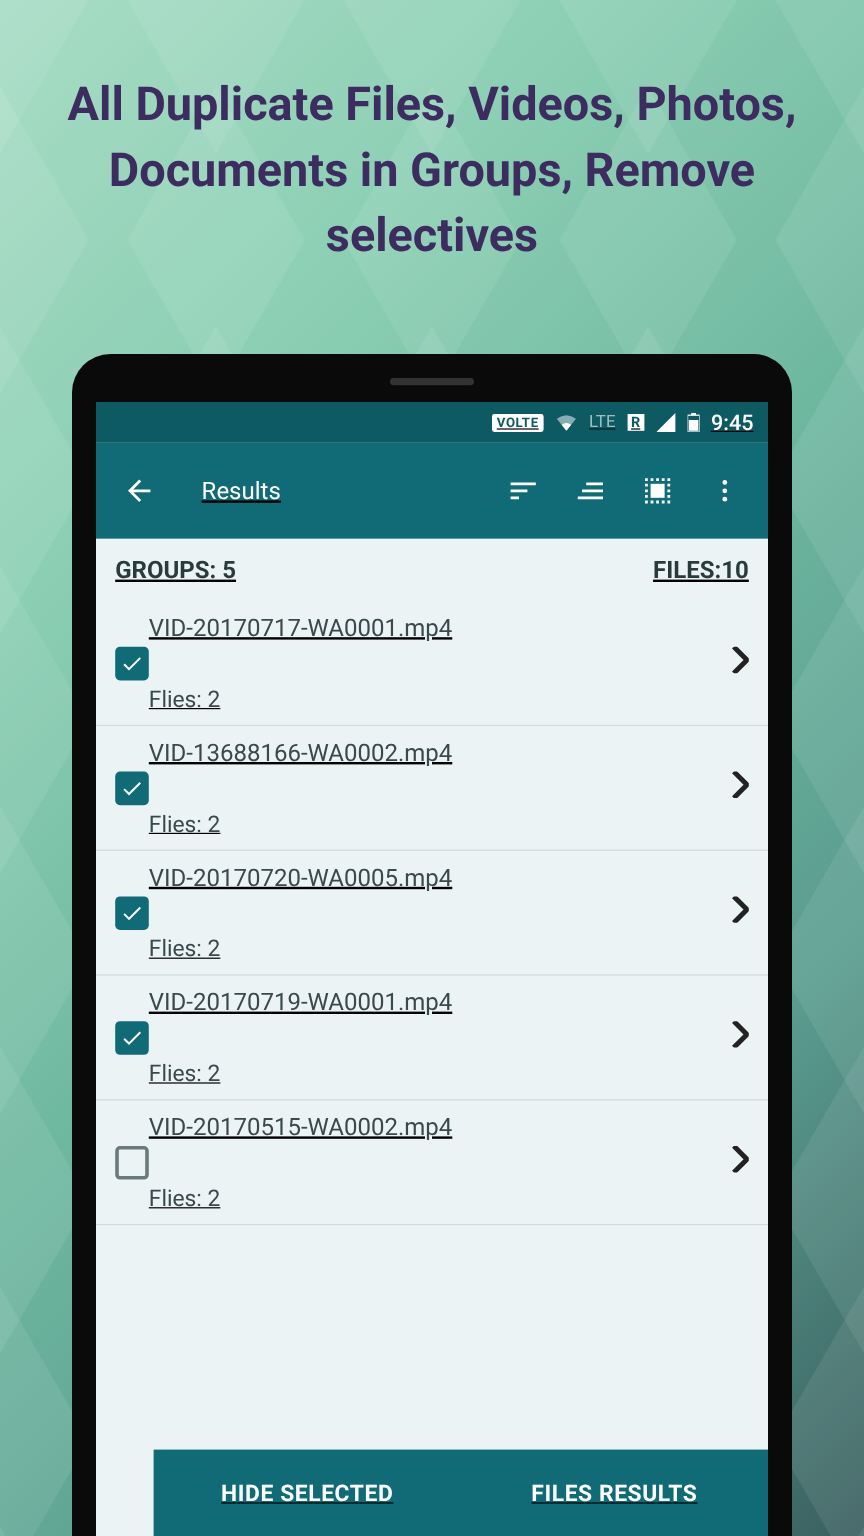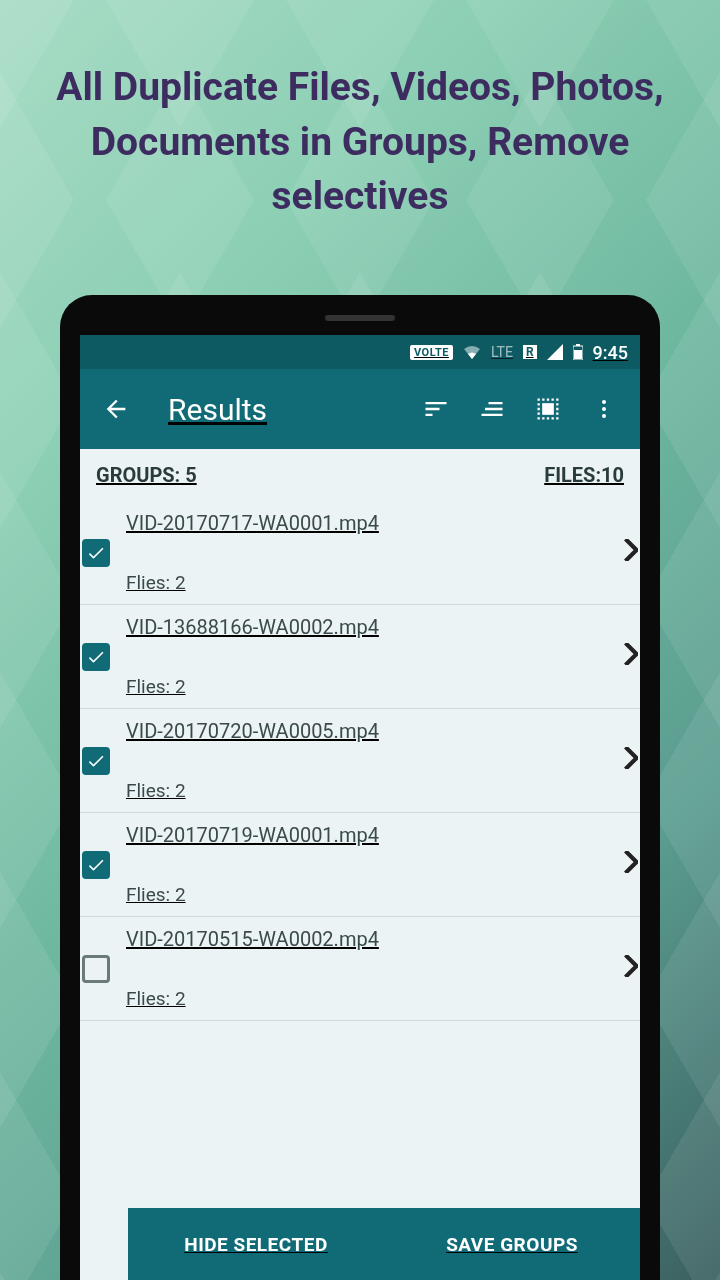--- a/index.html
+++ b/index.html
@@ -103,21 +103,21 @@
   background: #106b76;
   height: 80px;
   display: flex;
   align-items: center;
   padding: 0 12px;
   gap: 8px;
   color: #fff;
 }
 
 .app-bar .title {
-  font-size: 30px;
+  font-size: 20px;
   font-weight: 400;
   margin-left: 20px;
   flex: 1;
 }
 
 .icon-btn {
   width: 48px;
   height: 48px;
   display: flex;
   align-items: center;
@@ -158,23 +158,22 @@
 }
 
 .list {
   flex: 1;
   background: #ebf3f4;
 }
 
 .row {
   display: flex;
   align-items: center;
-  padding: 10px 2px;
+  padding: 10px 16px;
   border-bottom: 1px solid #cfdcdc;
-  gap: 16px;
 }
 
 .checkbox {
   width: 28px;
   height: 28px;
   border-radius: 4px;
   display: flex;
   align-items: center;
   justify-content: center;
   flex-shrink: 0;
@@ -377,17 +376,17 @@
           <svg width="14" height="22" viewBox="0 0 10 16">
               <path d="M1 0 L9 8 L1 16" fill="none" stroke="#222" stroke-width="3"></path>
             </svg>
         </div>
       </div>
 
     </div>
 
     <div class="bottom-bar">
       <div class="bottom-btn">HIDE SELECTED</div>
-      <div class="bottom-btn">SAVE GROUPS</div>
+      <div class="bottom-btn">FILES RESULTS</div>
     </div>
 
   </div>
 </div>
 
 </body></html>

